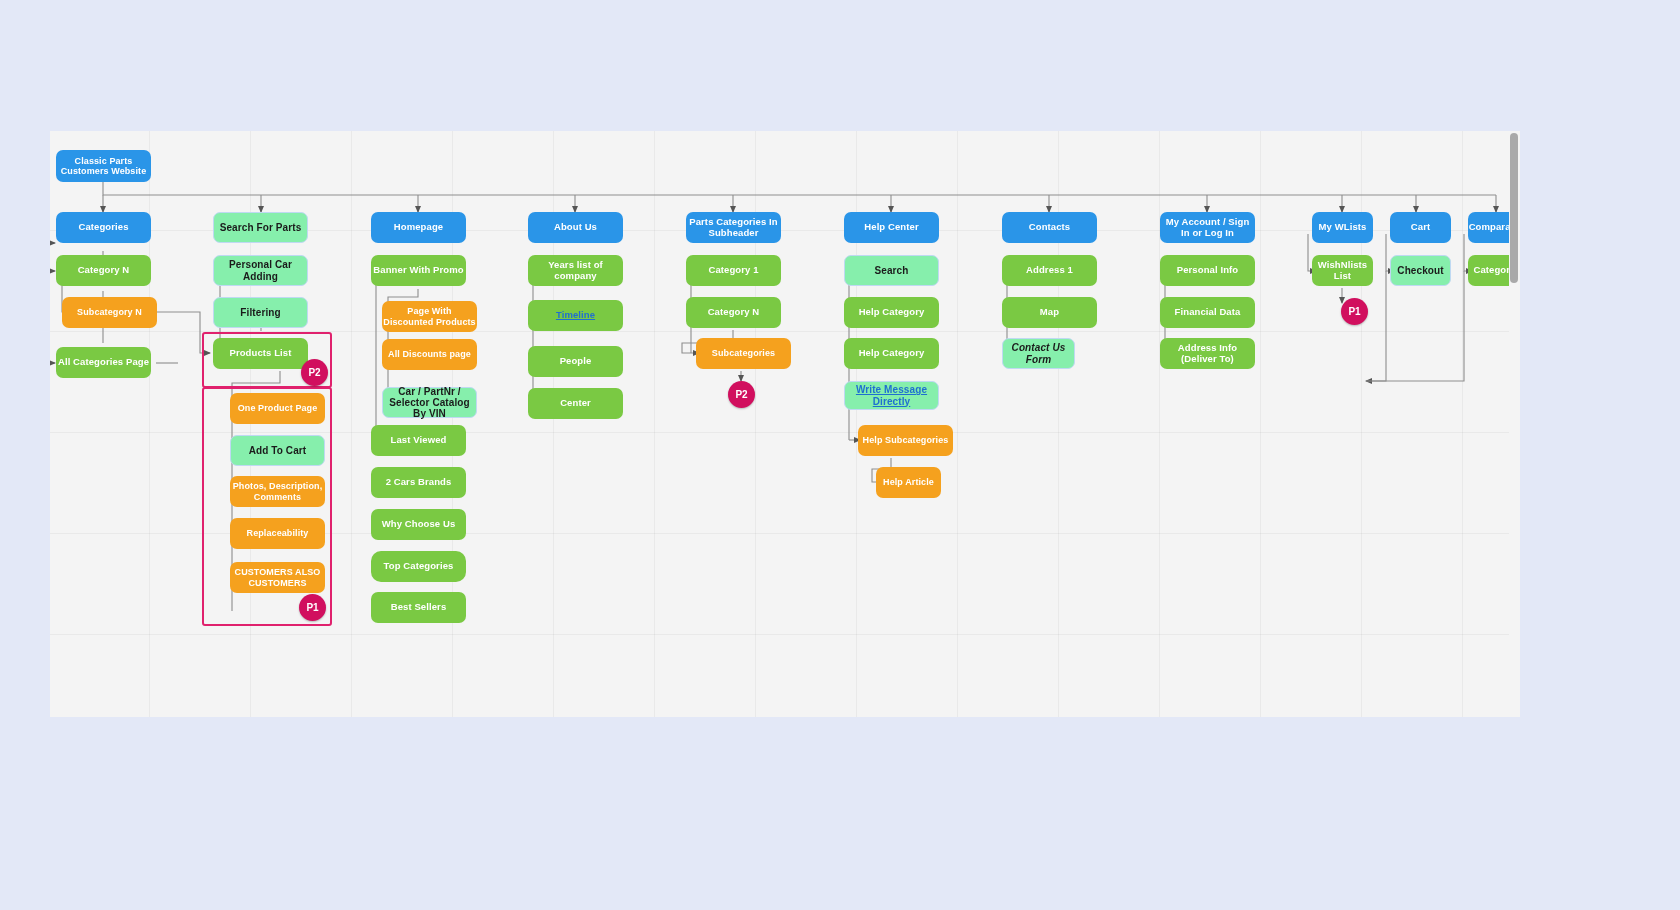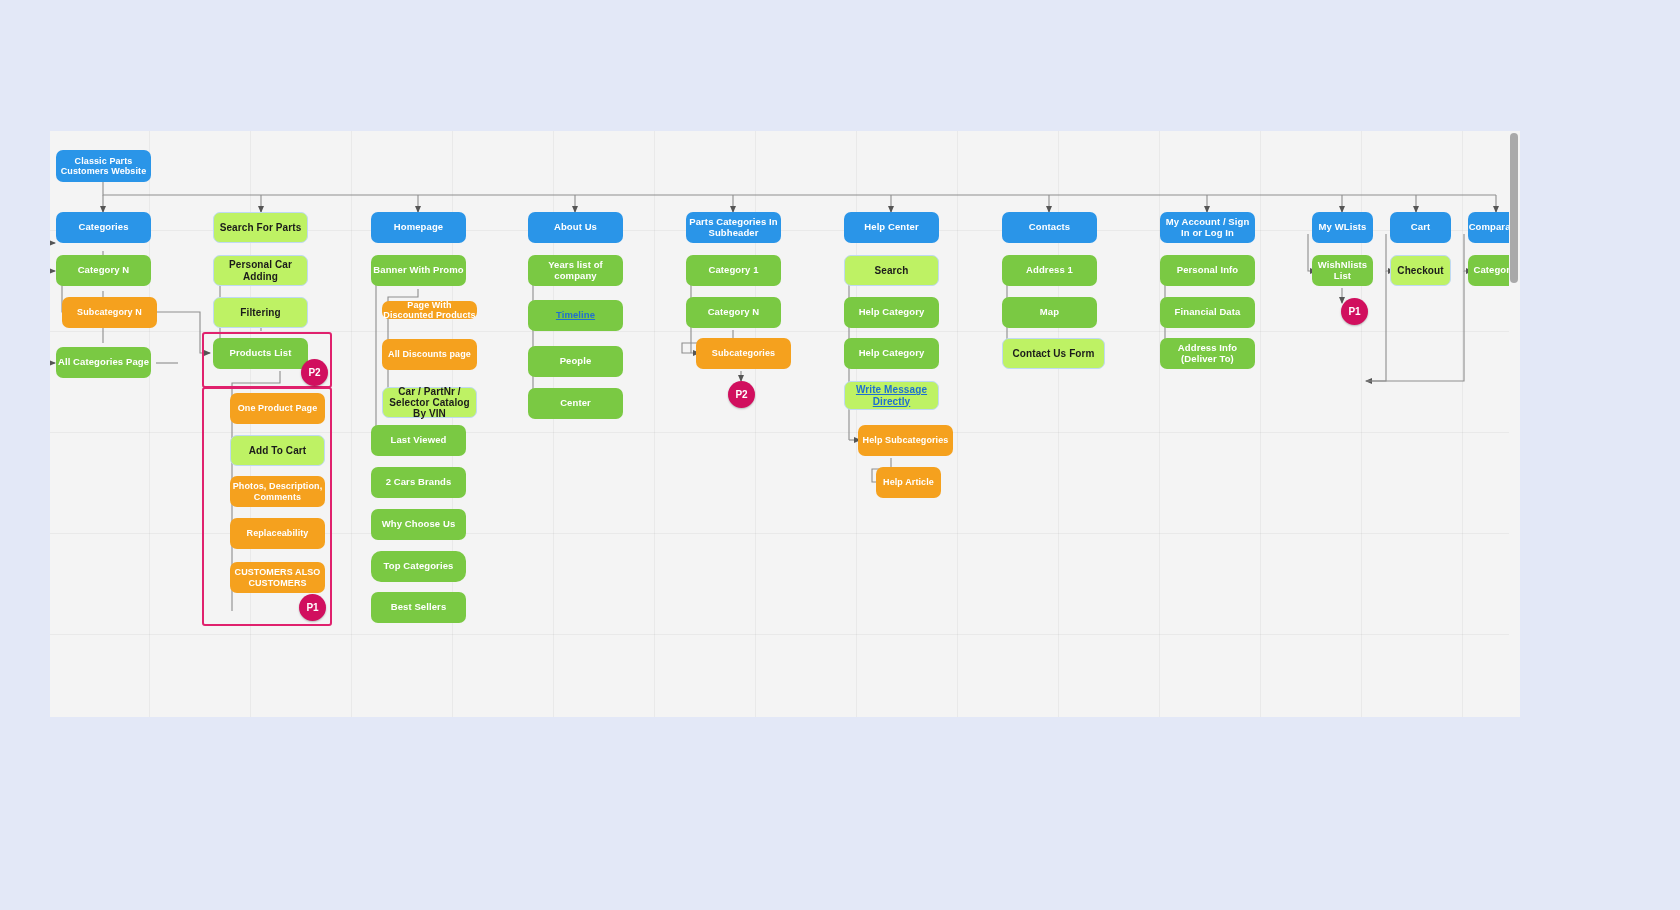--- a/index.html
+++ b/index.html
@@ -34,21 +34,21 @@
     border-radius:7px;
     box-sizing:border-box;
     line-height:1.12;
     letter-spacing:.1px;
     -webkit-font-smoothing:antialiased;
   }
   .node.blue{background:#2a95e8;color:#ffffff;font-weight:bold;font-size:9.5px;}
   .node.green{background:#7ac943;color:#ffffff;font-weight:bold;font-size:9.5px;}
   .node.orange{background:#f5a11e;color:#ffffff;font-weight:bold;font-size:9px;}
   .node.white{
-    background:#bef264;color:#1b1b1b;font-weight:bold;font-size:10px;
+    background:#86efac;color:#1b1b1b;font-weight:bold;font-size:10px;
     border:1px solid #bfd9f2;
   }
   .node.white.link{color:#1f6fd0;text-decoration:underline;}
   .node.green.link{color:#1f6fd0;text-decoration:underline;}
 
   .node.root{font-size:9px;}
 
   
   .pmark{
     position:absolute;
@@ -201,21 +201,21 @@
     <div class="node white" style="left:163px;top:166px;width:95px;height:31px;">Filtering</div>
     <div class="node green" style="left:163px;top:207px;width:95px;height:31px;">Products List</div>
     <div class="node orange" style="left:180px;top:262px;width:95px;height:31px;">One Product Page</div>
     <div class="node white" style="left:180px;top:304px;width:95px;height:31px;">Add To Cart</div>
     <div class="node orange" style="left:180px;top:345px;width:95px;height:31px;">Photos, Description, Comments</div>
     <div class="node orange" style="left:180px;top:387px;width:95px;height:31px;">Replaceability</div>
     <div class="node orange" style="left:180px;top:431px;width:95px;height:31px;">CUSTOMERS ALSO CUSTOMERS</div>
 
     <div class="node blue" style="left:321px;top:81px;width:95px;height:31px;">Homepage</div>
     <div class="node green" style="left:321px;top:124px;width:95px;height:31px;">Banner With Promo</div>
-    <div class="node orange" style="left:332px;top:170px;width:95px;height:18px;">Page With Discounted Products</div>
+    <div class="node orange" style="left:332px;top:170px;width:95px;height:31px;">Page With Discounted Products</div>
     <div class="node orange" style="left:332px;top:208px;width:95px;height:31px;">All Discounts page</div>
     <div class="node white" style="left:332px;top:256px;width:95px;height:31px;">Car / PartNr / Selector Catalog By VIN</div>
     <div class="node green" style="left:321px;top:294px;width:95px;height:31px;">Last Viewed</div>
     <div class="node green" style="left:321px;top:336px;width:95px;height:31px;">2 Cars Brands</div>
     <div class="node green" style="left:321px;top:378px;width:95px;height:31px;">Why Choose Us</div>
     <div class="node green" style="left:321px;top:420px;width:95px;height:31px;border-radius:10px;">Top Categories</div>
     <div class="node green" style="left:321px;top:461px;width:95px;height:31px;">Best Sellers</div>
 
     <div class="node blue" style="left:478px;top:81px;width:95px;height:31px;">About Us</div>
     <div class="node green" style="left:478px;top:124px;width:95px;height:31px;">Years list of company</div>
@@ -232,21 +232,21 @@
     <div class="node white" style="left:794px;top:124px;width:95px;height:31px;">Search</div>
     <div class="node green" style="left:794px;top:166px;width:95px;height:31px;">Help Category</div>
     <div class="node green" style="left:794px;top:207px;width:95px;height:31px;">Help Category</div>
     <div class="node white link" style="left:794px;top:250px;width:95px;height:29px;">Write Message Directly</div>
     <div class="node orange" style="left:808px;top:294px;width:95px;height:31px;">Help Subcategories</div>
     <div class="node orange" style="left:826px;top:336px;width:65px;height:31px;">Help Article</div>
 
     <div class="node blue" style="left:952px;top:81px;width:95px;height:31px;">Contacts</div>
     <div class="node green" style="left:952px;top:124px;width:95px;height:31px;">Address 1</div>
     <div class="node green" style="left:952px;top:166px;width:95px;height:31px;">Map</div>
-    <div class="node white" style="left:952px;top:207px;width:103px;height:31px;">Contact Us Form</div>
+    <div class="node white" style="left:952px;top:207px;width:73px;height:31px;font-style:italic;">Contact Us Form</div>
 
     <div class="node blue" style="left:1110px;top:81px;width:95px;height:31px;">My Account / Sign In or Log In</div>
     <div class="node green" style="left:1110px;top:124px;width:95px;height:31px;">Personal Info</div>
     <div class="node green" style="left:1110px;top:166px;width:95px;height:31px;">Financial Data</div>
     <div class="node green" style="left:1110px;top:207px;width:95px;height:31px;">Address Info (Deliver To)</div>
 
     <div class="node blue" style="left:1262px;top:81px;width:61px;height:31px;">My WLists</div>
     <div class="node green" style="left:1262px;top:124px;width:61px;height:31px;">WishNlists List</div>
 
     <div class="node blue" style="left:1340px;top:81px;width:61px;height:31px;">Cart</div>

